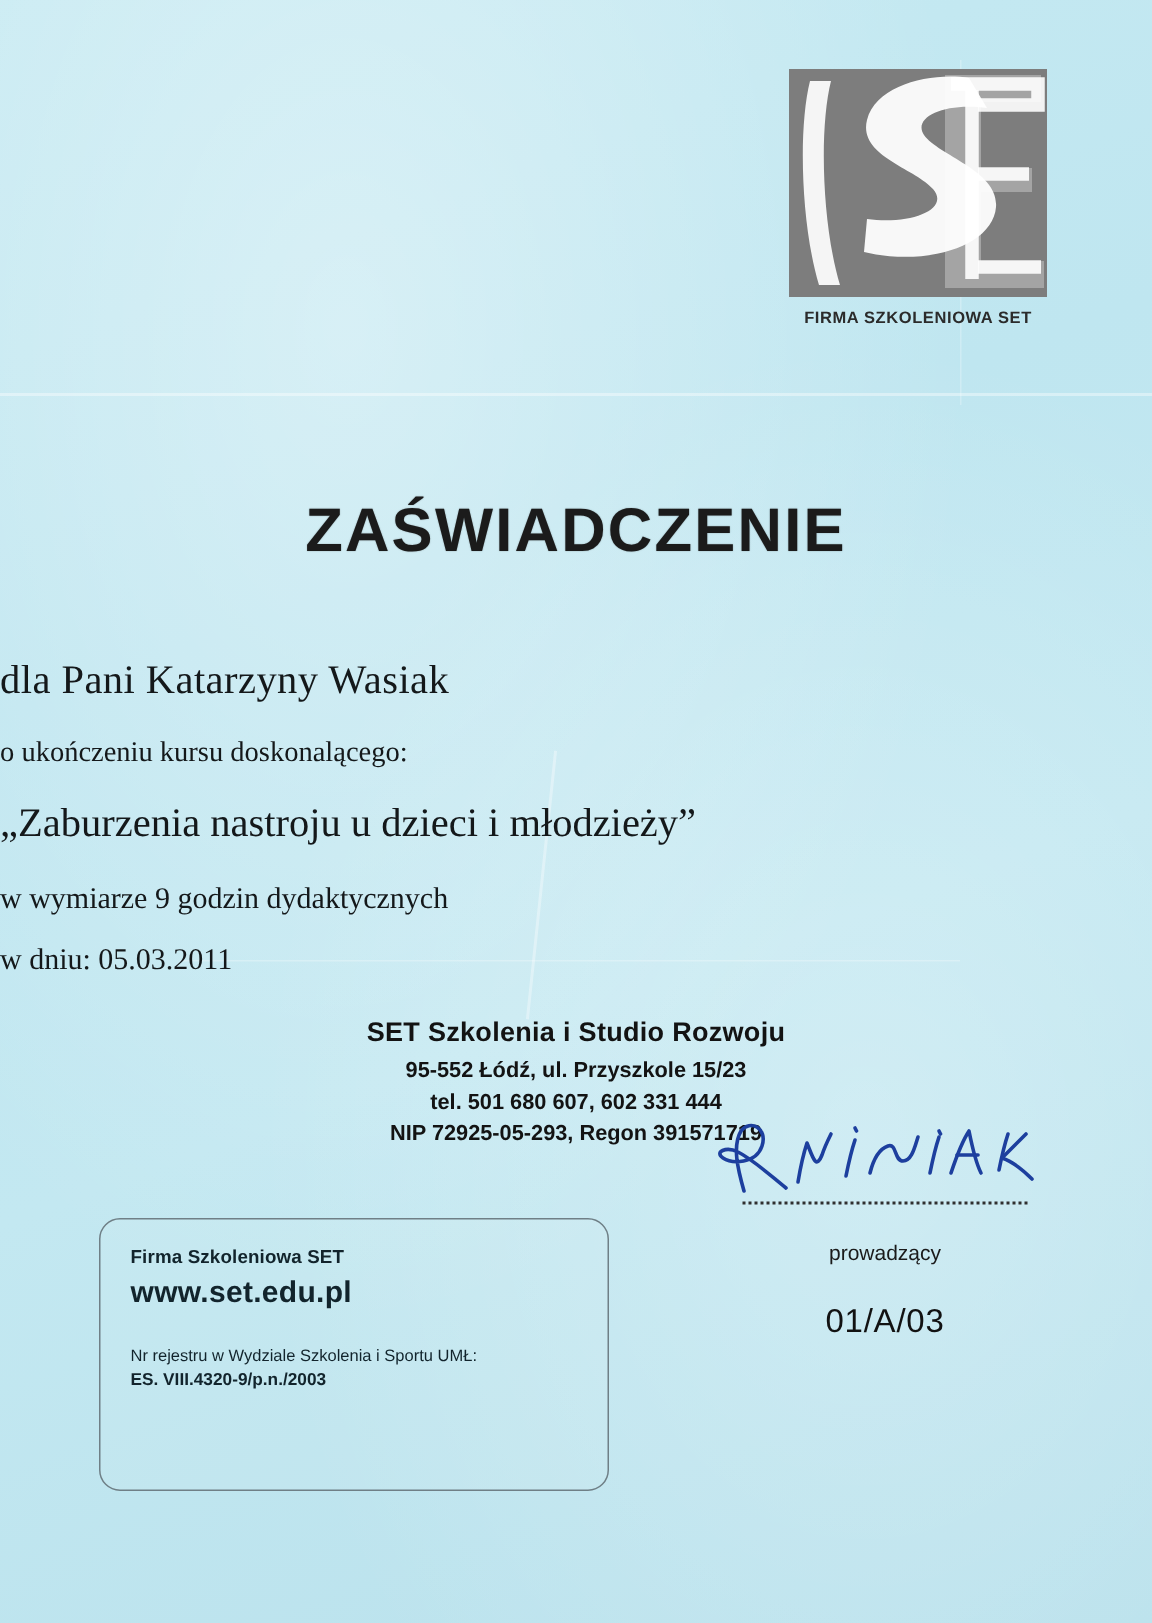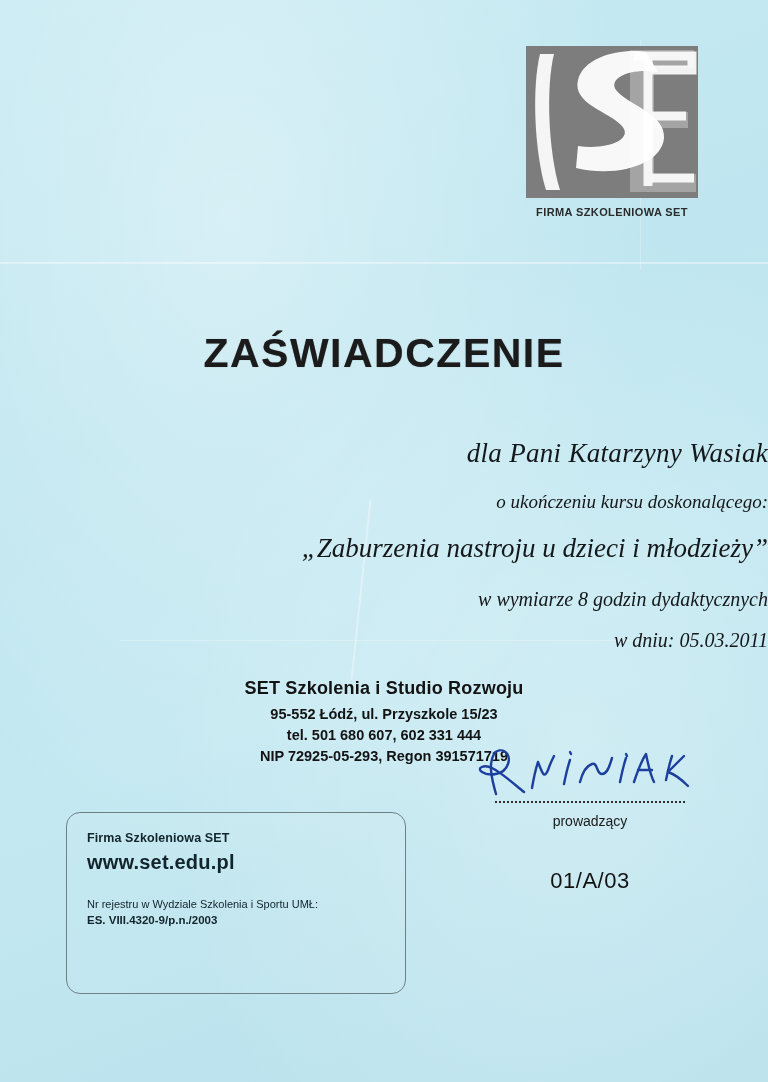--- a/index.html
+++ b/index.html
@@ -74,23 +74,22 @@
     color: #1b1b1b;
     text-shadow: 0 0 1px rgba(0,0,0,0.35);
   }
 
   
   .body-block {
     position: absolute;
     top: 438px;
     left: 0;
     width: 768px;
-    text-align: right;
+    text-align: left;
     color: #14181a;
-    font-style: italic;
   }
   .recipient {
     font-size: 27px;
     letter-spacing: 0.3px;
     margin-bottom: 22px;
   }
   .subtitle {
     font-size: 19px;
     margin-bottom: 20px;
   }
@@ -141,21 +140,21 @@
     position: relative;
   }
   .signature-glyph svg { position: absolute; left: 0; top: 0; }
   .dotted-rule {
     margin: 0 auto;
     width: 190px;
     border-bottom: 2px dotted #2f2f2f;
     height: 1px;
   }
   .sig-caption {
-    margin-top: 10px;
+    margin-top: 24px;
     font-family: "Liberation Sans", sans-serif;
     font-size: 14px;
     color: #1a1a1a;
   }
 
   
   .reg-area {
     position: absolute;
     top: 868px;
     right: 58px;
@@ -238,21 +237,21 @@
     </div>
     <div class="logo-caption">FIRMA SZKOLENIOWA SET</div>
   </div>
 
   <div class="doc-title">ZAŚWIADCZENIE</div>
 
   <div class="body-block">
     <div class="recipient">dla Pani Katarzyny Wasiak</div>
     <div class="subtitle">o ukończeniu kursu doskonalącego:</div>
     <div class="course-title">„Zaburzenia nastroju u dzieci i młodzieży”</div>
-    <div class="hours">w wymiarze 8 godzin dydaktycznych</div>
+    <div class="hours">w wymiarze 9 godzin dydaktycznych</div>
     <div class="date-line">w dniu: 05.03.2011</div>
   </div>
 
   <div class="organizer">
     <div class="org-name">SET Szkolenia i Studio Rozwoju</div>
     <div class="org-line">95-552 Łódź, ul. Przyszkole 15/23</div>
     <div class="org-line">tel. 501 680 607, 602 331 444</div>
     <div class="org-line">NIP 72925-05-293, Regon 391571719</div>
   </div>
 

